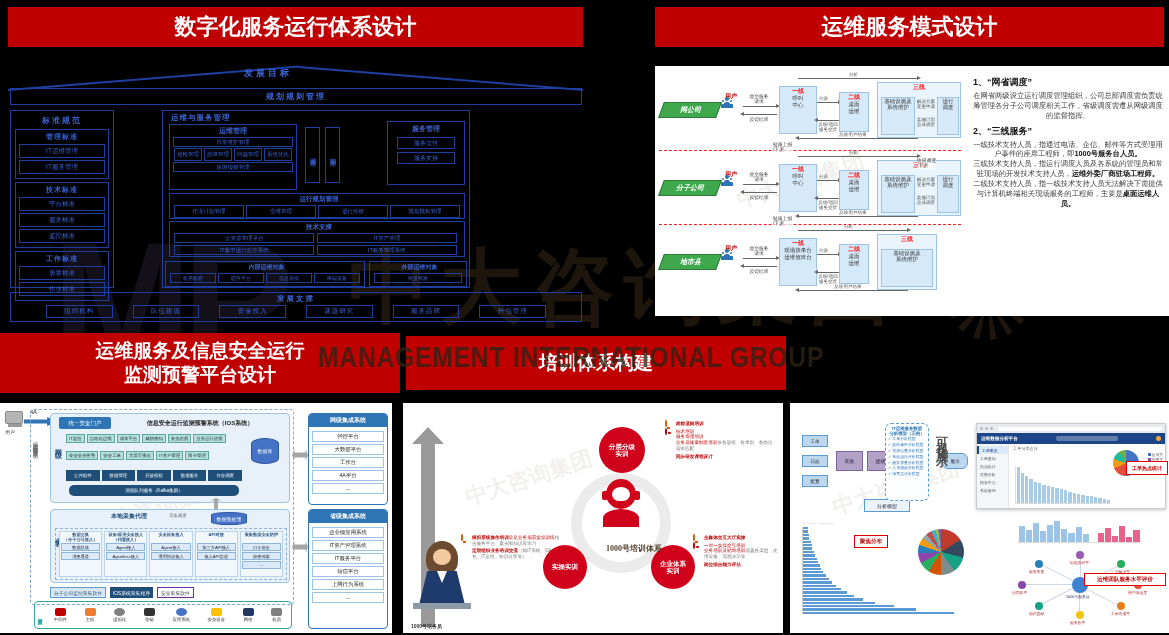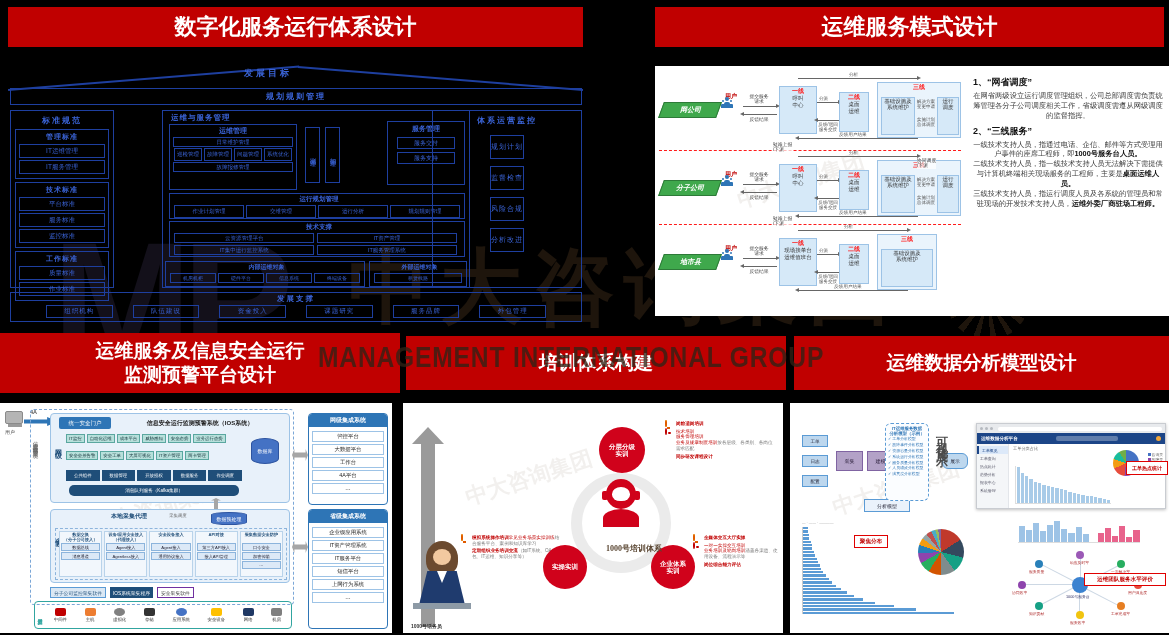--- a/index.html
+++ b/index.html
@@ -227,21 +227,20 @@
 
   <div class="ab wm-mp">MP</div>
   <div class="ab wm-cn">中大咨询集团</div>
   <div class="ab wm-burst"></div>
 
   <div id="bn-arch" class="ab banner">数字化服务运行体系设计</div>
   <div id="bn-mode" class="ab banner">运维服务模式设计</div>
   <div id="bn-train" class="ab banner">培训体系构建</div>
   <div id="bn-ios" class="ab banner pre">运维服务及信息安全运行
 监测预警平台设计</div>
-  <div id="bn-ana" class="ab banner">运维数据分析模型设计</div>
   <div class="ab wm-en">MANAGEMENT INTERNATIONAL GROUP</div>
 
   <div id="arch" class="ab">
     <div class="ab bline roofL"></div>
     <div class="ab bline roofR"></div>
     <div class="ab goal">发展目标</div>
     <div class="ab bbox modebar">规划规则管理</div>
 
     <div class="ab bbox stdcol">
       <div class="stdtitle">标准规范</div>
@@ -317,29 +316,20 @@
           </div>
       </div>
       <div class="ab bbox extband" style="display:block;">
         <div class="objt">外部运维对象</div>
         <div class="objrow">
             <div>租赁线路</div>
           </div>
       </div>
     </div>
 
-    <div class="ab bbox moncol">
-      <div class="mont">体系运营监控</div>
-      <div>
-          <div class="moni">规划计划</div>
-          <div class="moni">监督检查</div>
-          <div class="moni">风险合规</div>
-          <div class="moni">分析改进</div>
-        </div>
-    </div>
 
     <div class="ab bbox supband" style="display:block;">
       <div class="supt">发展支撑</div>
       <div class="suprow">
           <div>组织机构</div>
           <div>队伍建设</div>
           <div>资金投入</div>
           <div>课题研究</div>
           <div>服务品牌</div>
           <div>外包管理</div>
@@ -491,22 +481,22 @@
       <div class="ab midlbl" style="left:185px;top:-4px;">分析</div>
       <div class="ab harr harrL" style="left:139px;top:62px;width:110px;"></div>
       <div class="ab midlbl" style="left:175px;top:56px;">反馈用户结果</div>
     </div>
 
     <div class="ab notes">
       <div class="nh">1、“网省调度”</div>
       <div class="np">在网省两级设立运行调度管理组织，公司总部调度需负责统筹管理各分子公司调度相关工作，省级调度需遵从网级调度的监督指挥。</div>
       <div class="nh">2、“三线服务”</div>
       <div class="np"><span>一线技术支持人员，指通过电话、企信、邮件等方式受理用户事件的座席工程师，即</span><b>1000号服务台人员。</b></div>
+      <div class="np"><span>三线技术支持人员，指运行调度人员及各系统的管理员和常驻现场的开发技术支持人员，</span><b>运维外委厂商驻场工程师。</b></div>
       <div class="np"><span>二线技术支持人员，指一线技术支持人员无法解决下需提供与计算机终端相关现场服务的工程师，主要是</span><b>桌面运维人员。</b></div>
-      <div class="np"><span>三线技术支持人员，指运行调度人员及各系统的管理员和常驻现场的开发技术支持人员，</span><b>运维外委厂商驻场工程师。</b></div>
     </div>
   </div>
 
   <div id="ios" class="ab panel">
     <div class="ab wm-lite" style="left:90px;top:90px;">中大咨询集团</div>
     <div class="ab usericon"></div>
     <div class="ab userlbl">用户</div>
     <div class="ab gatelbl">4A</div>
     <div class="ab barrow"></div>
     <div class="ab outerbox"></div>

